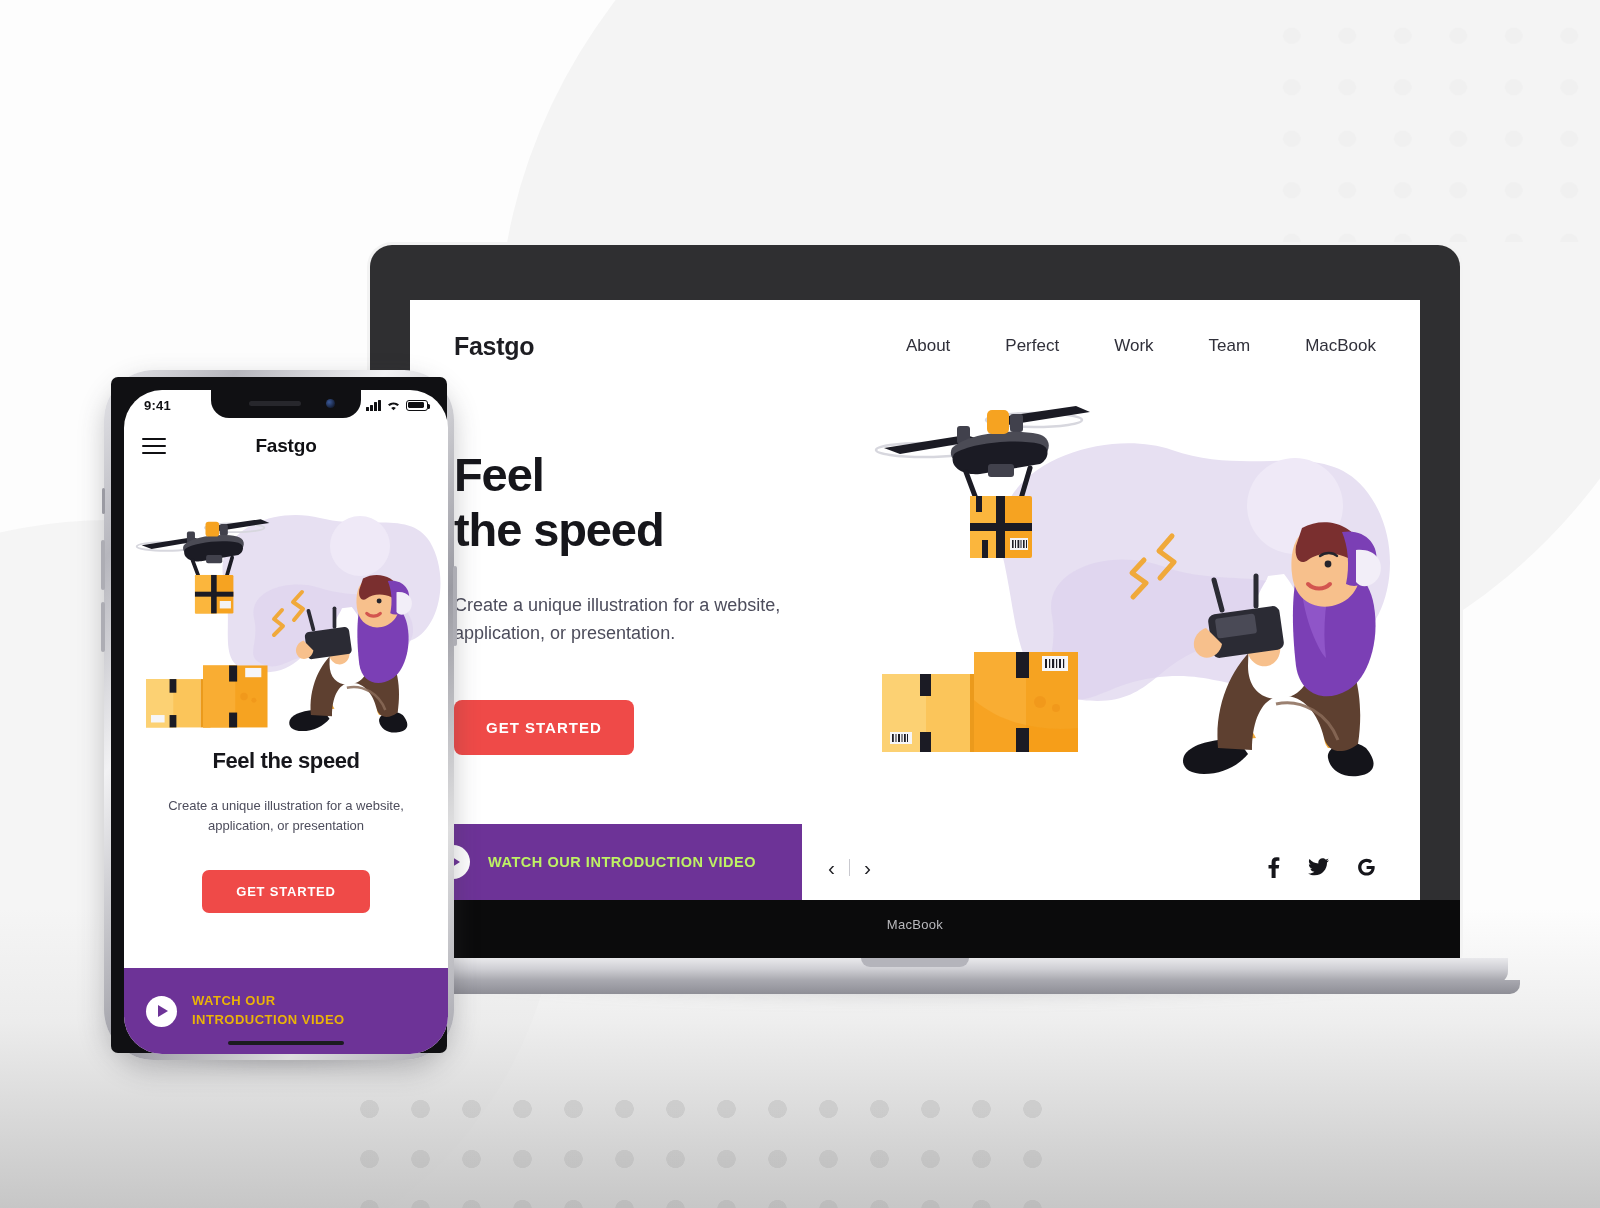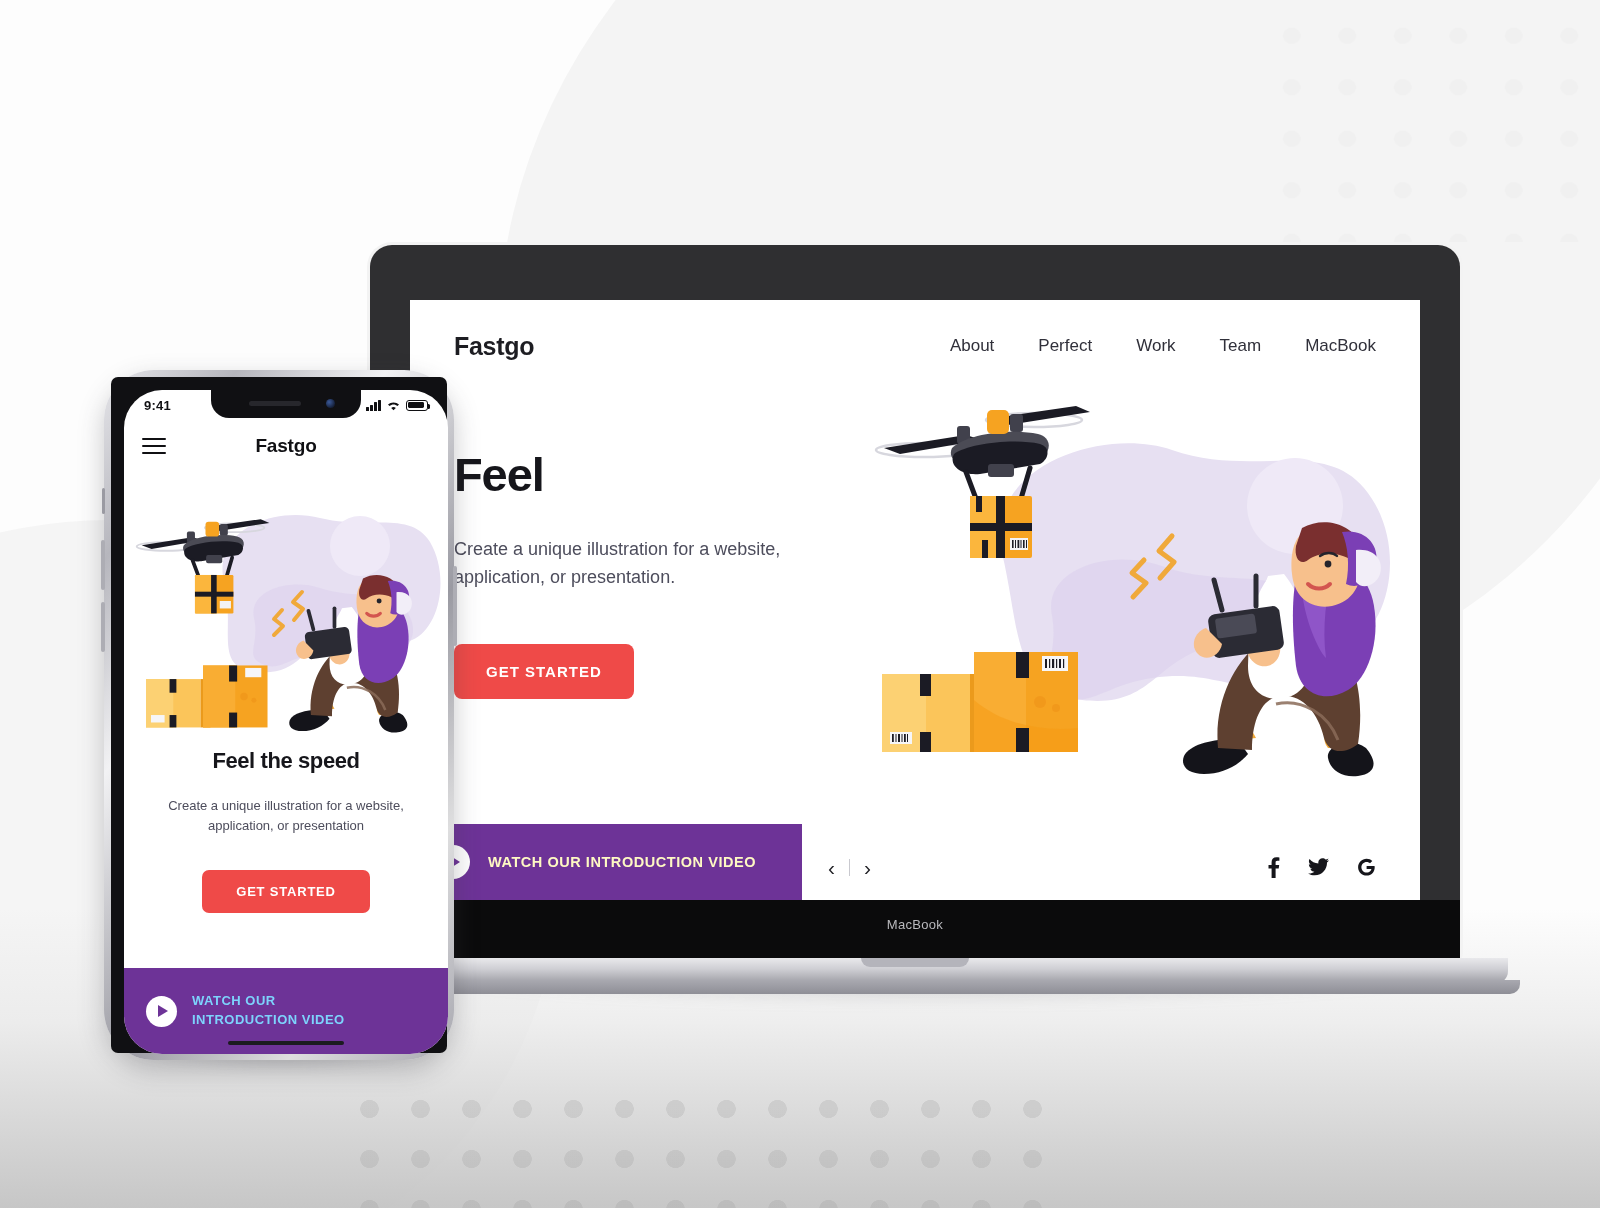--- a/index.html
+++ b/index.html
@@ -82,21 +82,21 @@
     border-radius:0 0 10px 10px;
   }
 
   
   .site{position:absolute;inset:0;background:#fff;}
   .site-nav{
     position:absolute;left:0;top:0;width:100%;height:92px;
     display:flex;align-items:center;padding:0 44px;box-sizing:border-box;
   }
   .site-logo{font-size:25px;font-weight:bold;color:#1d1d22;letter-spacing:-.3px;}
-  .site-menu{margin-left:auto;display:flex;gap:44px;}
+  .site-menu{margin-left:auto;display:flex;gap:55px;}
   .site-menu a{font-size:17px;color:#30303a;text-decoration:none;}
 
   .site-hero{position:absolute;left:44px;top:135px;width:430px;margin-top:12px;}
   .hero-title{
     font-size:47px;font-weight:bold;color:#16161b;line-height:1.18;letter-spacing:-1.1px;
   }
   .hero-sub{
     margin-top:34px;font-size:18px;color:#4d4d5c;line-height:1.55;max-width:360px;
   }
   .hero-cta{
@@ -111,21 +111,21 @@
   }
   .play-circle{
     width:34px;height:34px;border-radius:50%;background:#fff;
     display:flex;align-items:center;justify-content:center;flex:none;
   }
   .play-tri{
     width:0;height:0;border-left:11px solid #6d3397;
     border-top:7px solid transparent;border-bottom:7px solid transparent;margin-left:3px;
   }
   .videobar-label{
-    margin-left:18px;color:#fef9c3;font-size:14.5px;font-weight:bold;letter-spacing:.55px;
+    margin-left:18px;color:#bef264;font-size:14.5px;font-weight:bold;letter-spacing:.55px;
   }
 
   .site-arrows{
     position:absolute;left:418px;bottom:22px;display:flex;align-items:center;gap:14px;
   }
   .arrow{font-size:21px;color:#1d1d22;cursor:pointer;line-height:1;}
   .arrow-div{width:1px;height:17px;background:#c9c9cf;}
 
   .site-social{
     position:absolute;right:44px;bottom:22px;display:flex;align-items:center;gap:28px;
@@ -207,21 +207,21 @@
     margin-top:34px;display:inline-block;background:#ef4a48;color:#fff;
     font-size:13px;font-weight:bold;letter-spacing:.8px;
     padding:14px 34px;border-radius:7px;border:none;cursor:pointer;
   }
   .ph-videobar{
     position:absolute;left:0;bottom:0;width:100%;height:86px;background:#6d3397;
     display:flex;align-items:center;padding-left:22px;box-sizing:border-box;
   }
   .ph-play{width:31px;height:31px;border-radius:50%;background:#fff;display:flex;align-items:center;justify-content:center;flex:none;}
   .ph-play i{width:0;height:0;border-left:10px solid #6d3397;border-top:6.5px solid transparent;border-bottom:6.5px solid transparent;margin-left:3px;display:block;}
-  .ph-vlabel{margin-left:15px;color:#7dd3fc;font-size:13px;font-weight:bold;letter-spacing:.5px;line-height:1.45;}
+  .ph-vlabel{margin-left:15px;color:#eab308;font-size:13px;font-weight:bold;letter-spacing:.5px;line-height:1.45;}
   .ph-home{
     position:absolute;left:50%;bottom:9px;transform:translateX(-50%);
     width:116px;height:4.5px;background:#1b1b1f;border-radius:3px;z-index:7;
   }
 </style>
 </head>
 <body>
 
 <div class="stage">
 
@@ -345,20 +345,21 @@
               <path d="M204 52 C222 50 232 62 228 76 C224 88 210 92 204 84 Z" fill="#f2eef8"></path>
               <circle cx="176" cy="66" r="3.4" fill="#24242c"></circle>
               <path d="M168 58 C173 54 181 54 185 58" stroke="#24242c" stroke-width="2.4" fill="none" stroke-linecap="round"></path>
               <path d="M156 86 C162 92 172 92 178 86" stroke="#d3554f" stroke-width="4" fill="none" stroke-linecap="round"></path>
             </g>
           </svg>
 
           <div class="site-hero">
             <div class="hero-title">
               <div>Feel</div>
+              <div>the speed</div>
             </div>
             <div class="hero-sub">Create a unique illustration for a website, application, or presentation.</div>
             <button class="hero-cta">GET STARTED</button>
           </div>
 
           <div class="site-videobar">
             <span class="play-circle">
                 <span class="play-tri"></span>
               </span>
             <span class="videobar-label">WATCH OUR INTRODUCTION VIDEO</span>

